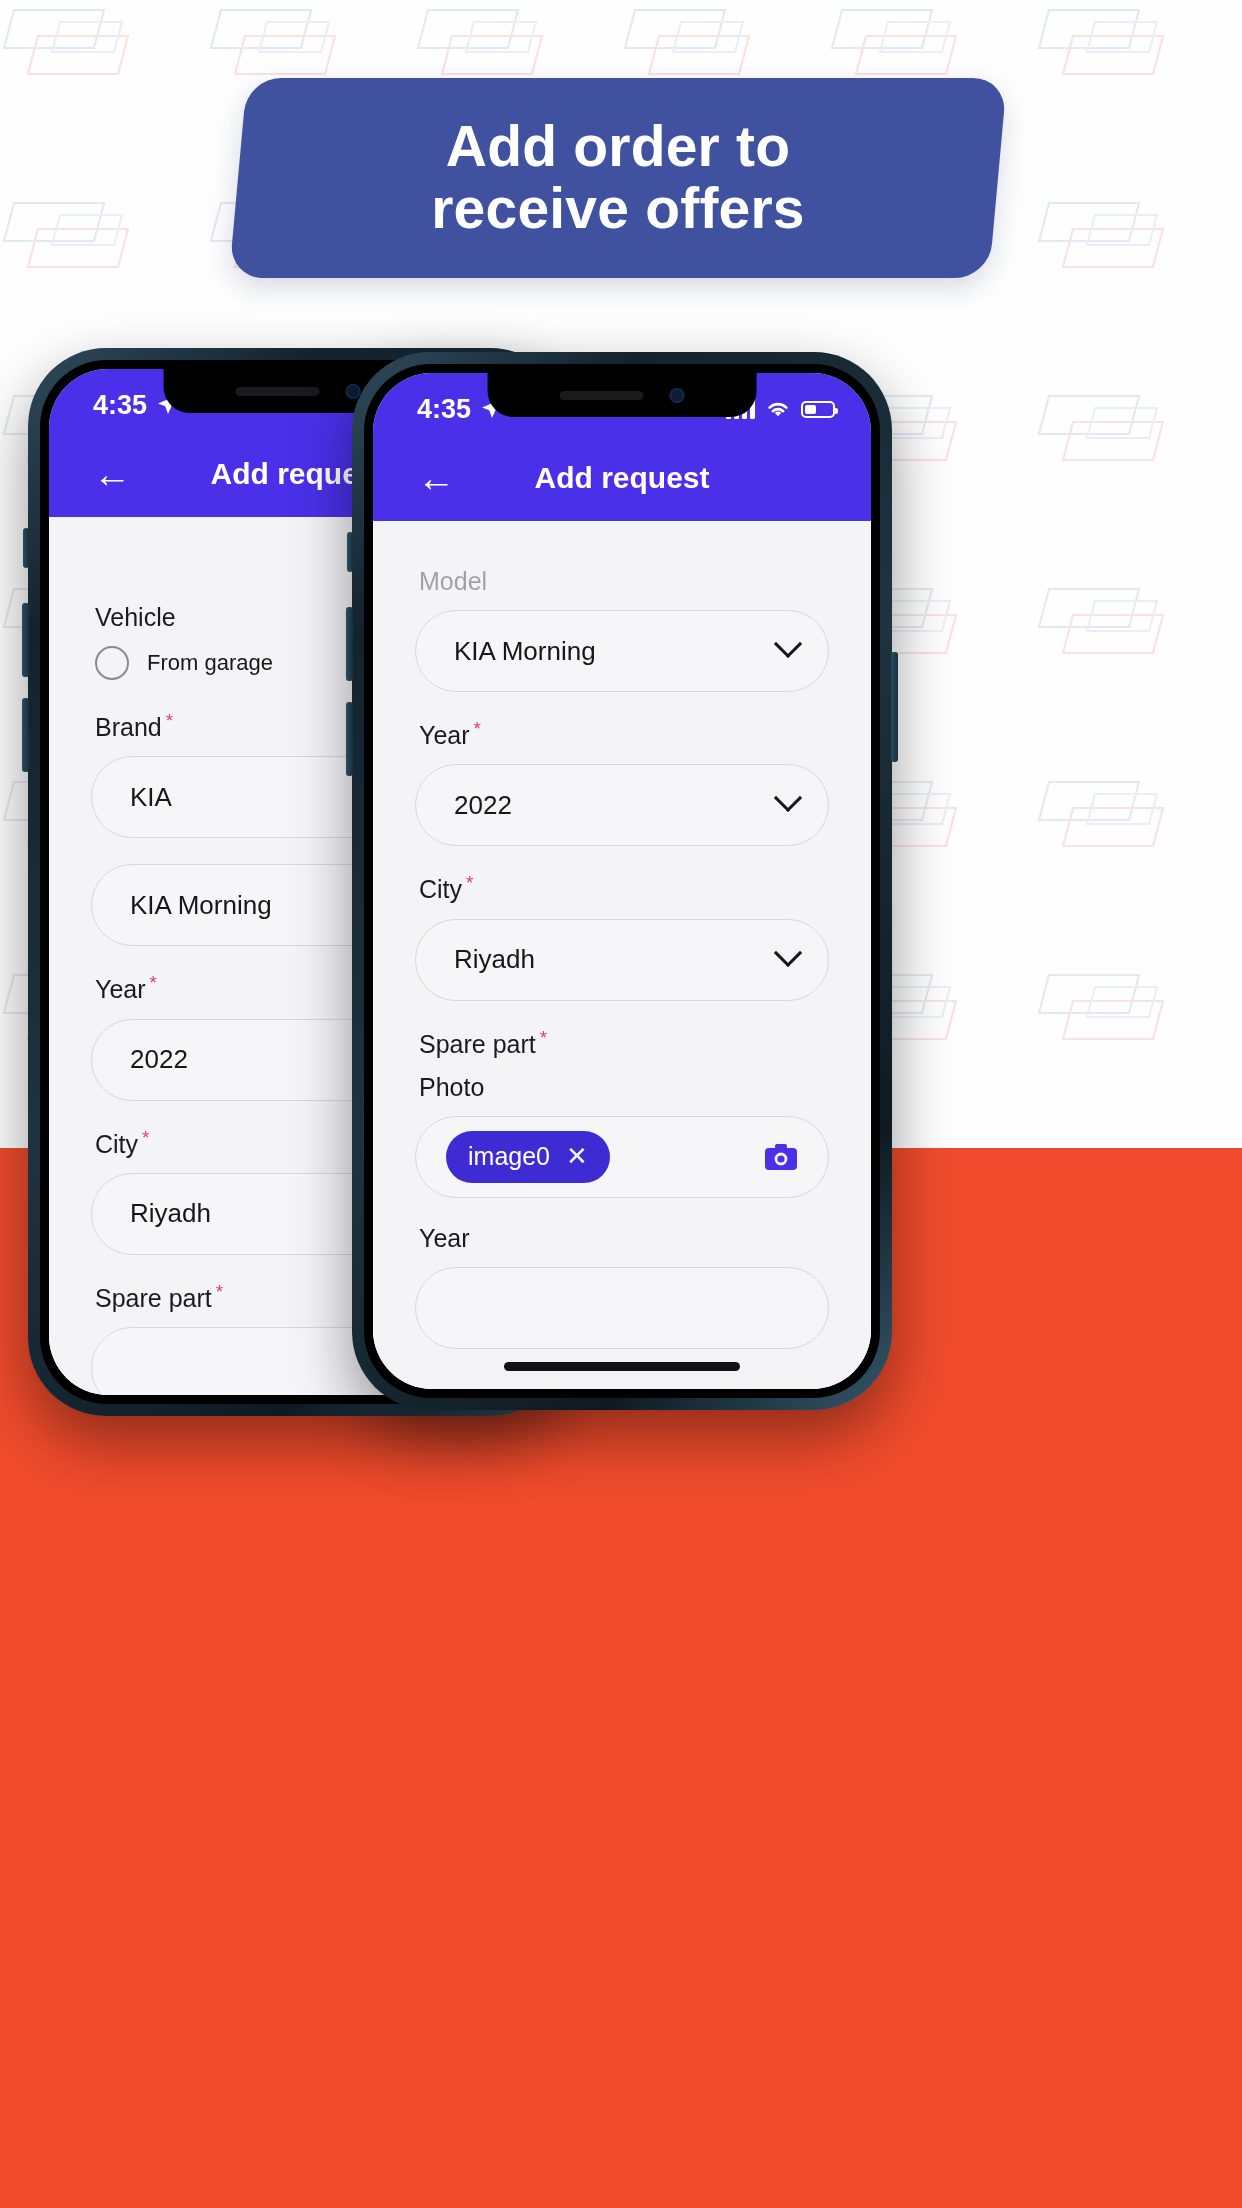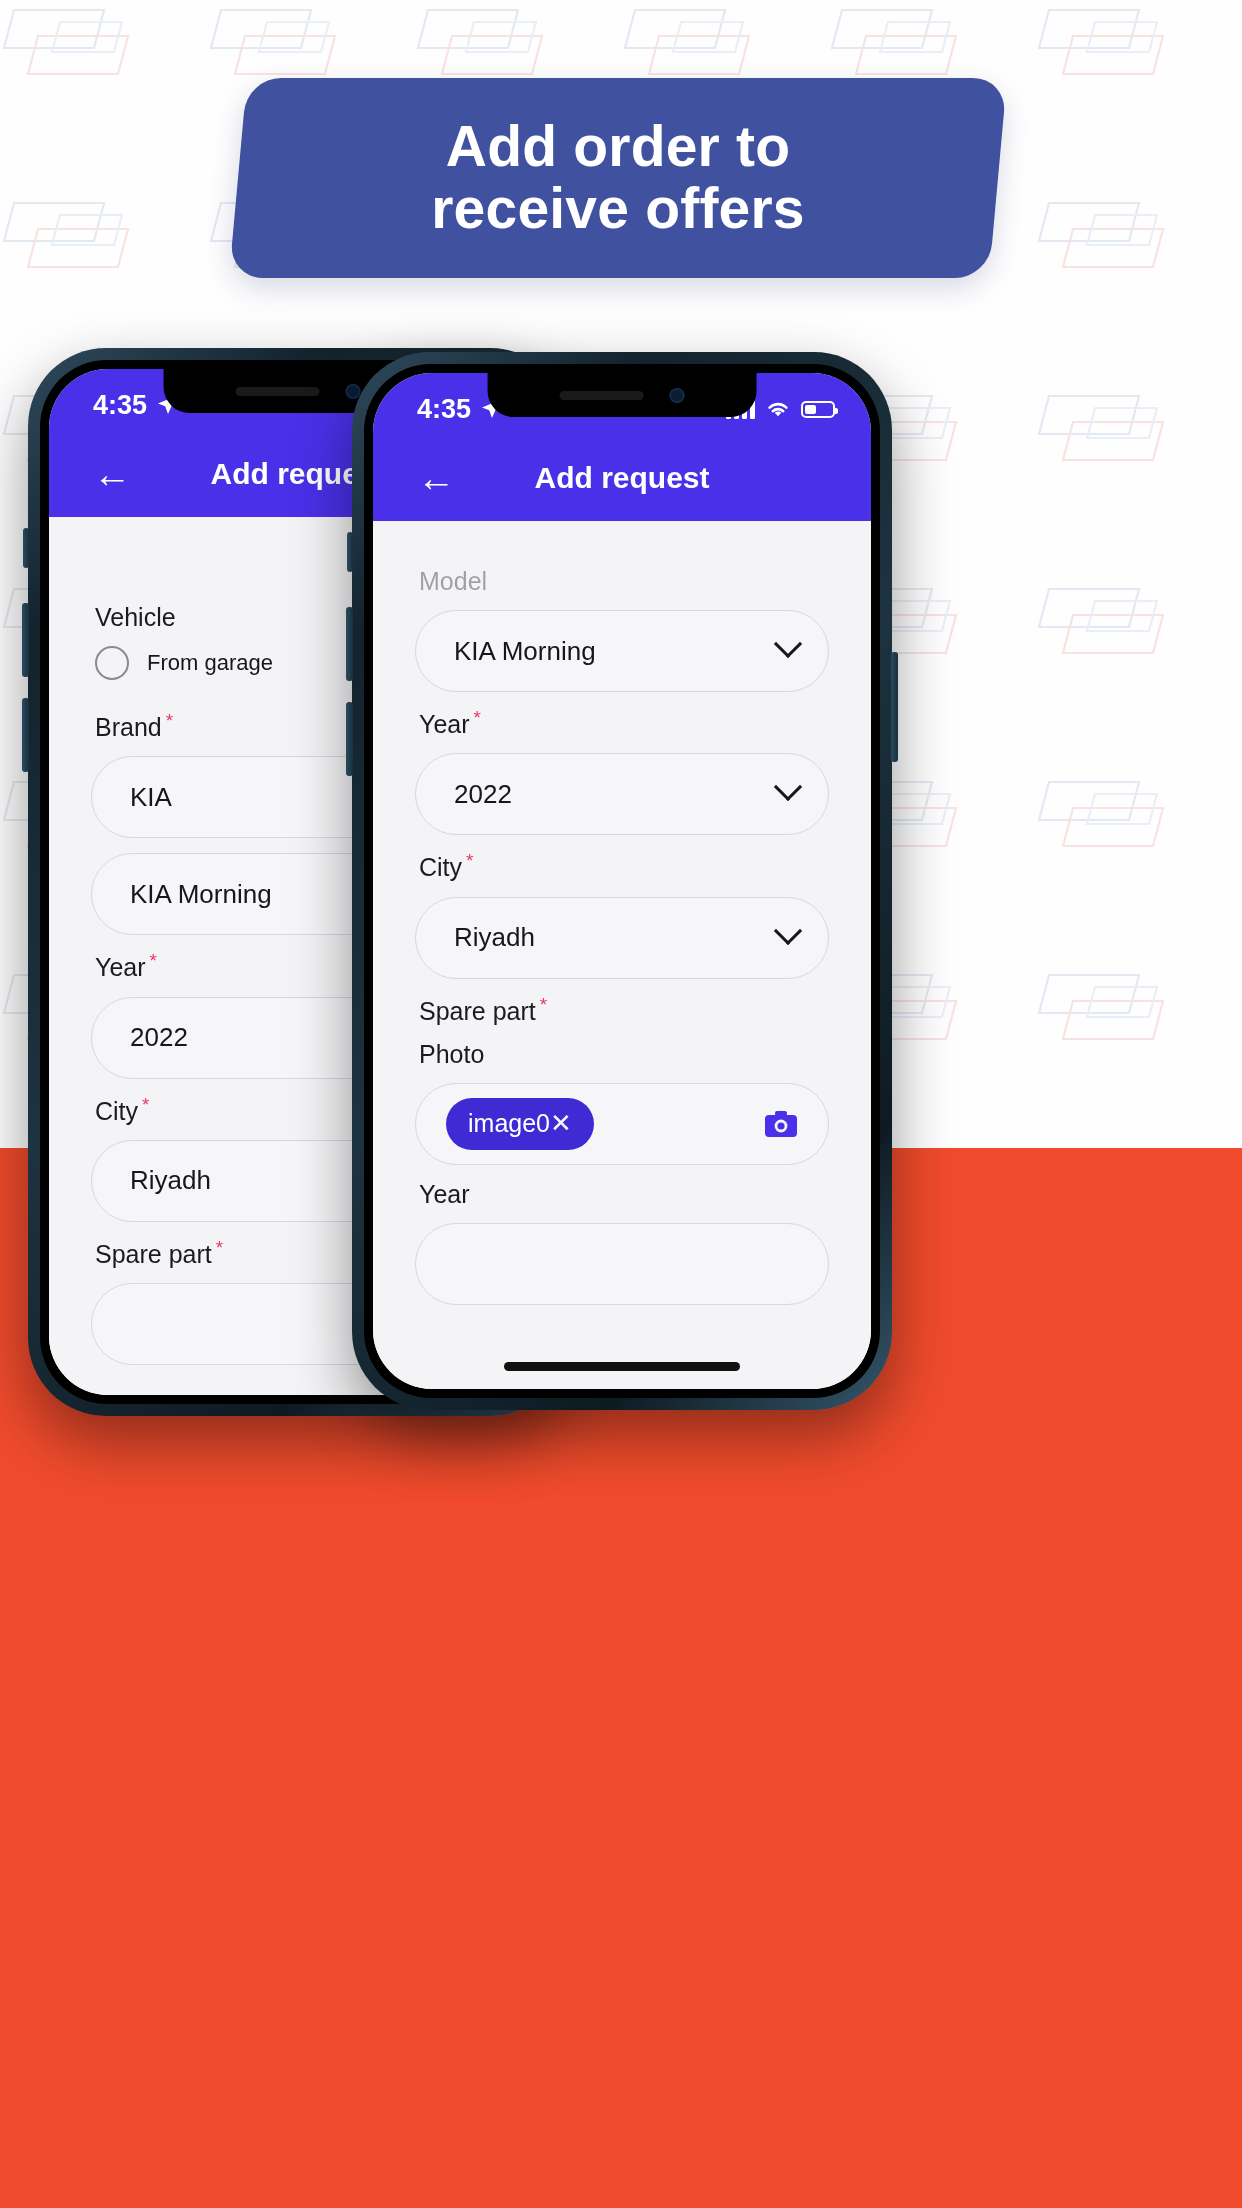--- a/index.html
+++ b/index.html
@@ -134,42 +134,42 @@
   }
   .req { color: #e8396b; font-size: 19px; vertical-align: super; margin-left: 4px; }
   .pill {
     height: 82px;
     border: 1.6px solid #d7d7dd;
     border-radius: 41px;
     background: #f6f6f8;
     display: flex; align-items: center;
     padding: 0 30px;
     font-size: 26px; color: #17171a;
-    margin-bottom: 15px;
+    margin-bottom: 26px;
   }
   .pill .val { flex: 1; padding-left: 8px; }
   .chev {
     width: 20px; height: 20px;
     border-right: 3.4px solid #17171a;
     border-bottom: 3.4px solid #17171a;
     transform: rotate(45deg) translate(-5px,-5px);
   }
   .radio-row { display: flex; align-items: center; margin: 6px 0 30px 4px; }
   .radio-item { display: flex; align-items: center; gap: 18px; font-size: 22px; color: #17171a; }
   .radio-item + .radio-item { margin-left: 120px; }
   .radio {
     width: 34px; height: 34px; border-radius: 50%;
     border: 2.2px solid #8a8a92; background: transparent;
     display: flex; align-items: center; justify-content: center;
   }
   .radio.on { border-color: #7b7b86; }
   .radio.on::after { content:""; width: 20px; height: 20px; border-radius:50%; background:#4a30e8; }
 
   .chip {
-    display: inline-flex; align-items: center; 
+    display: inline-flex; align-items: center; gap: 16px;
     background: #3f2bd4; color: #fff;
     height: 52px; padding: 0 22px; border-radius: 26px;
     font-size: 25px;
   }
   .chip .x { font-size: 26px; opacity: .95; }
 
   .icon-btn { display:flex; align-items:center; justify-content:center; }
   .home-ind {
     position: absolute; bottom: 18px; left: 50%; transform: translateX(-50%);
     width: 236px; height: 9px; border-radius: 6px; background: #111;

